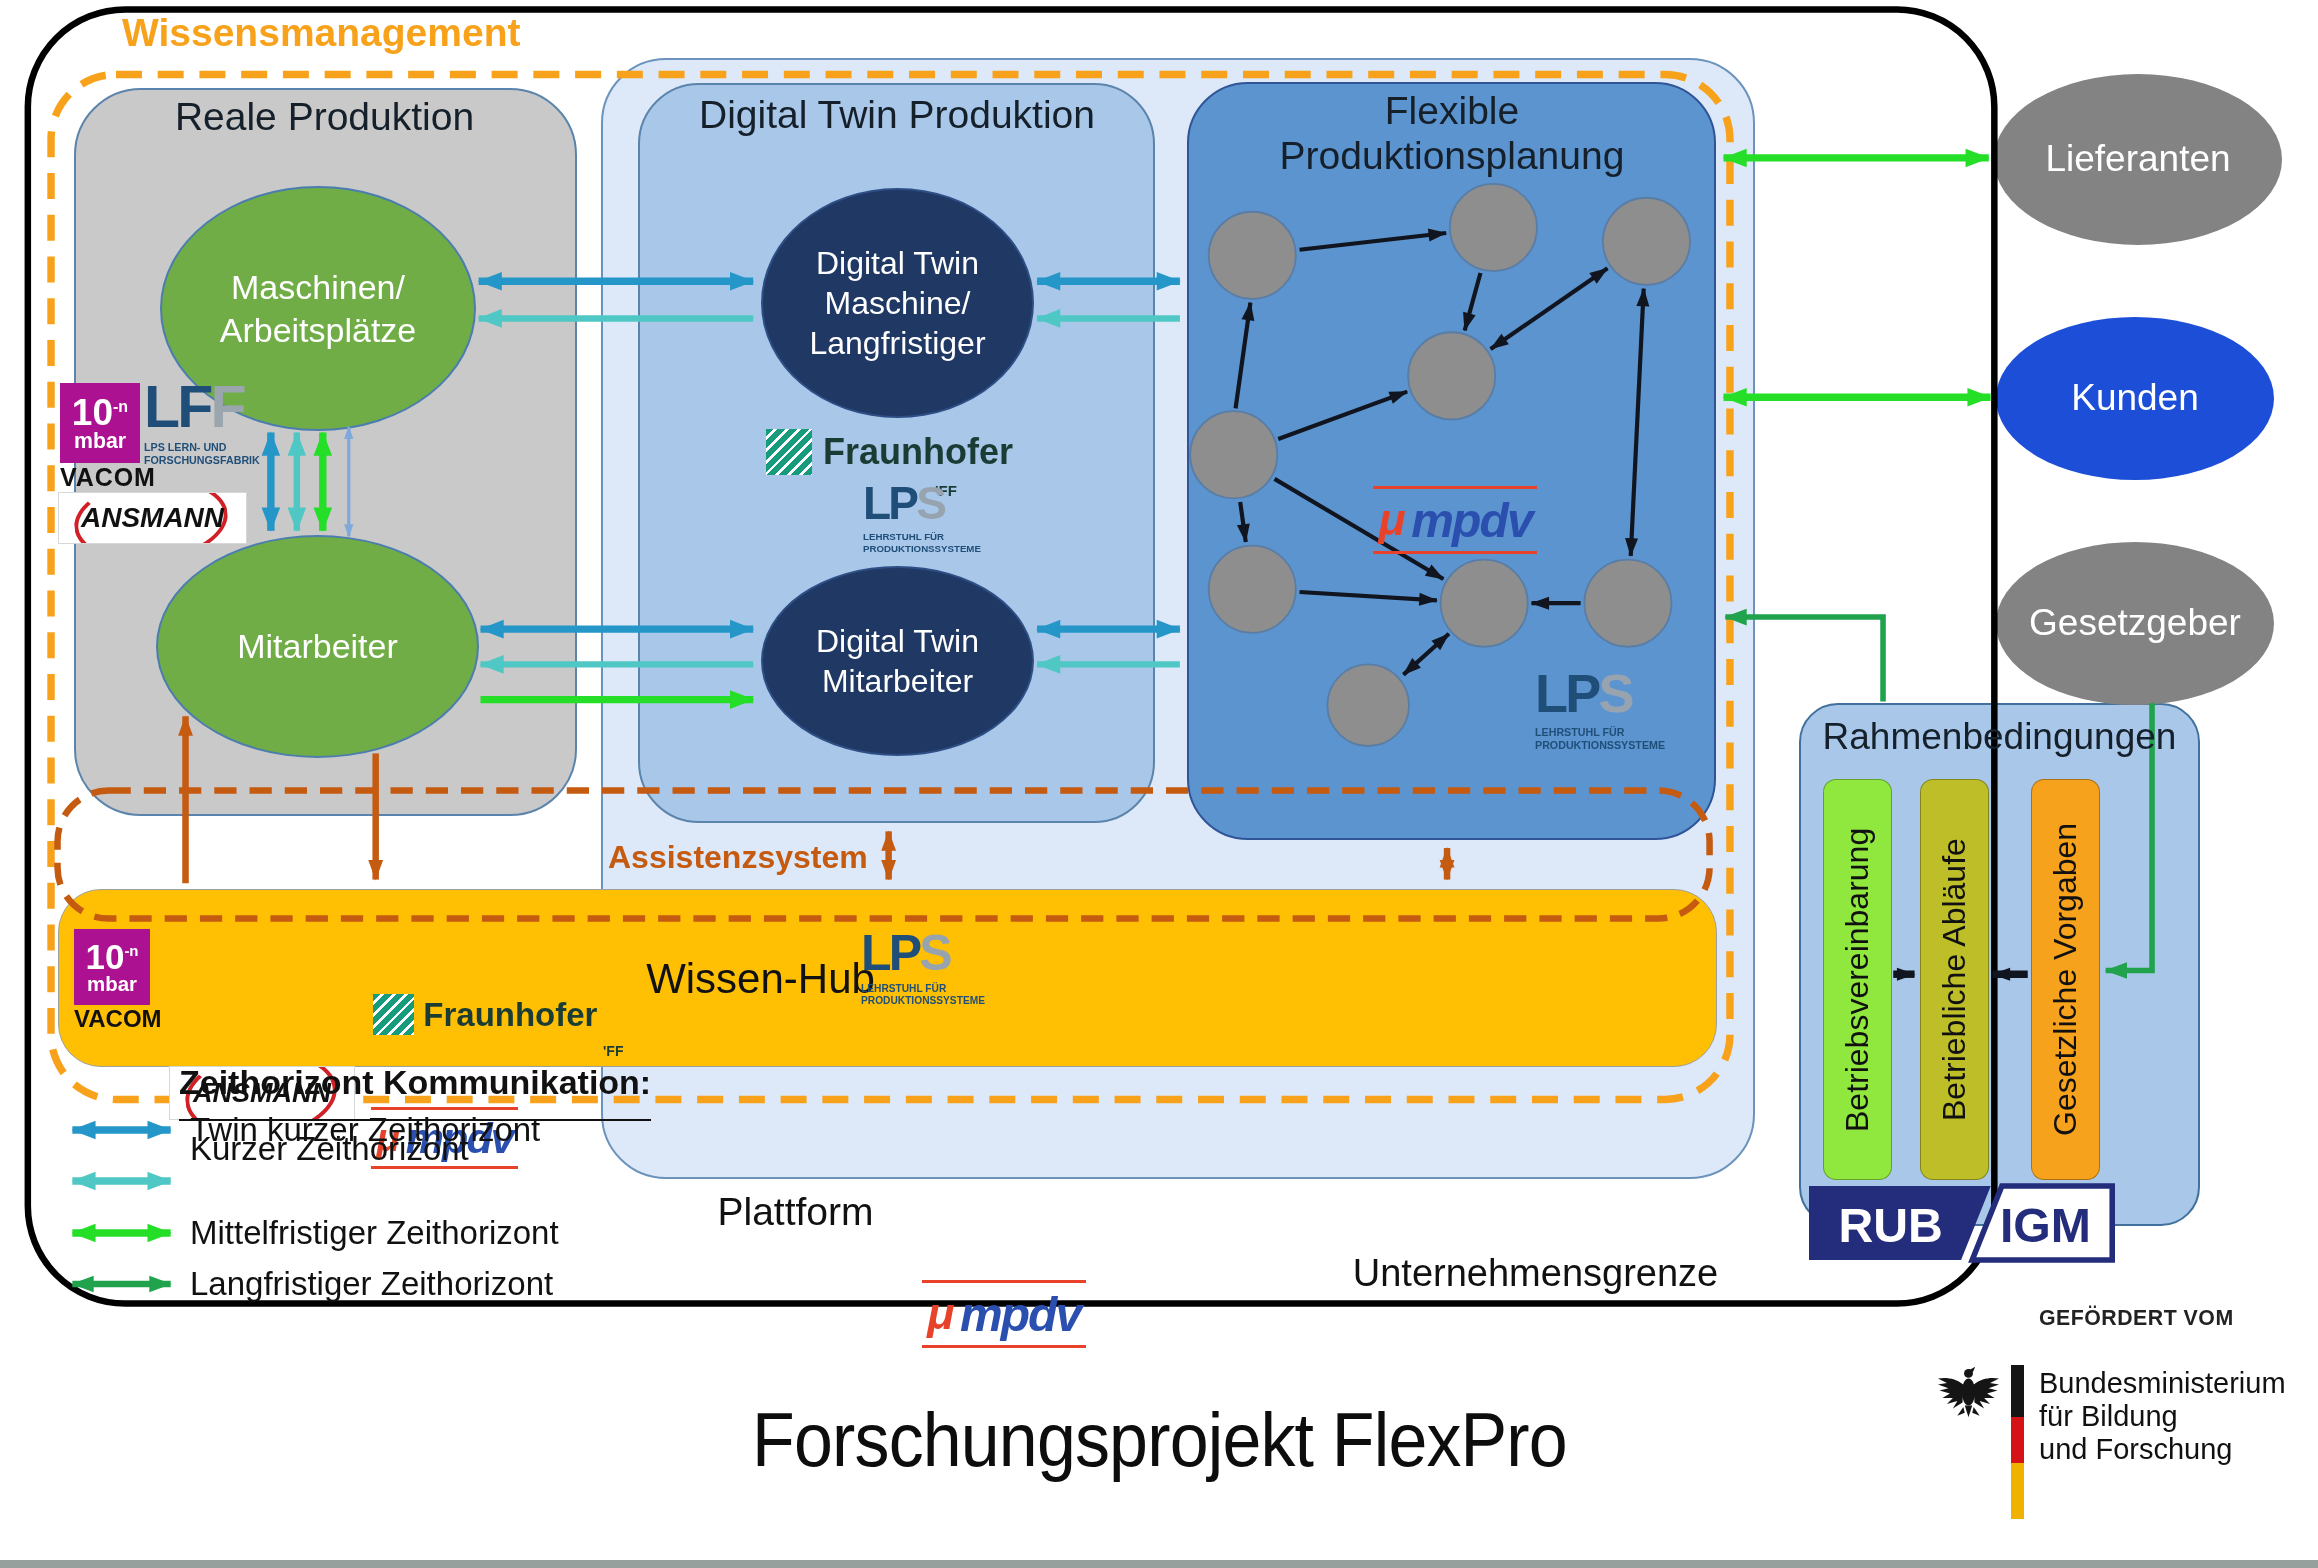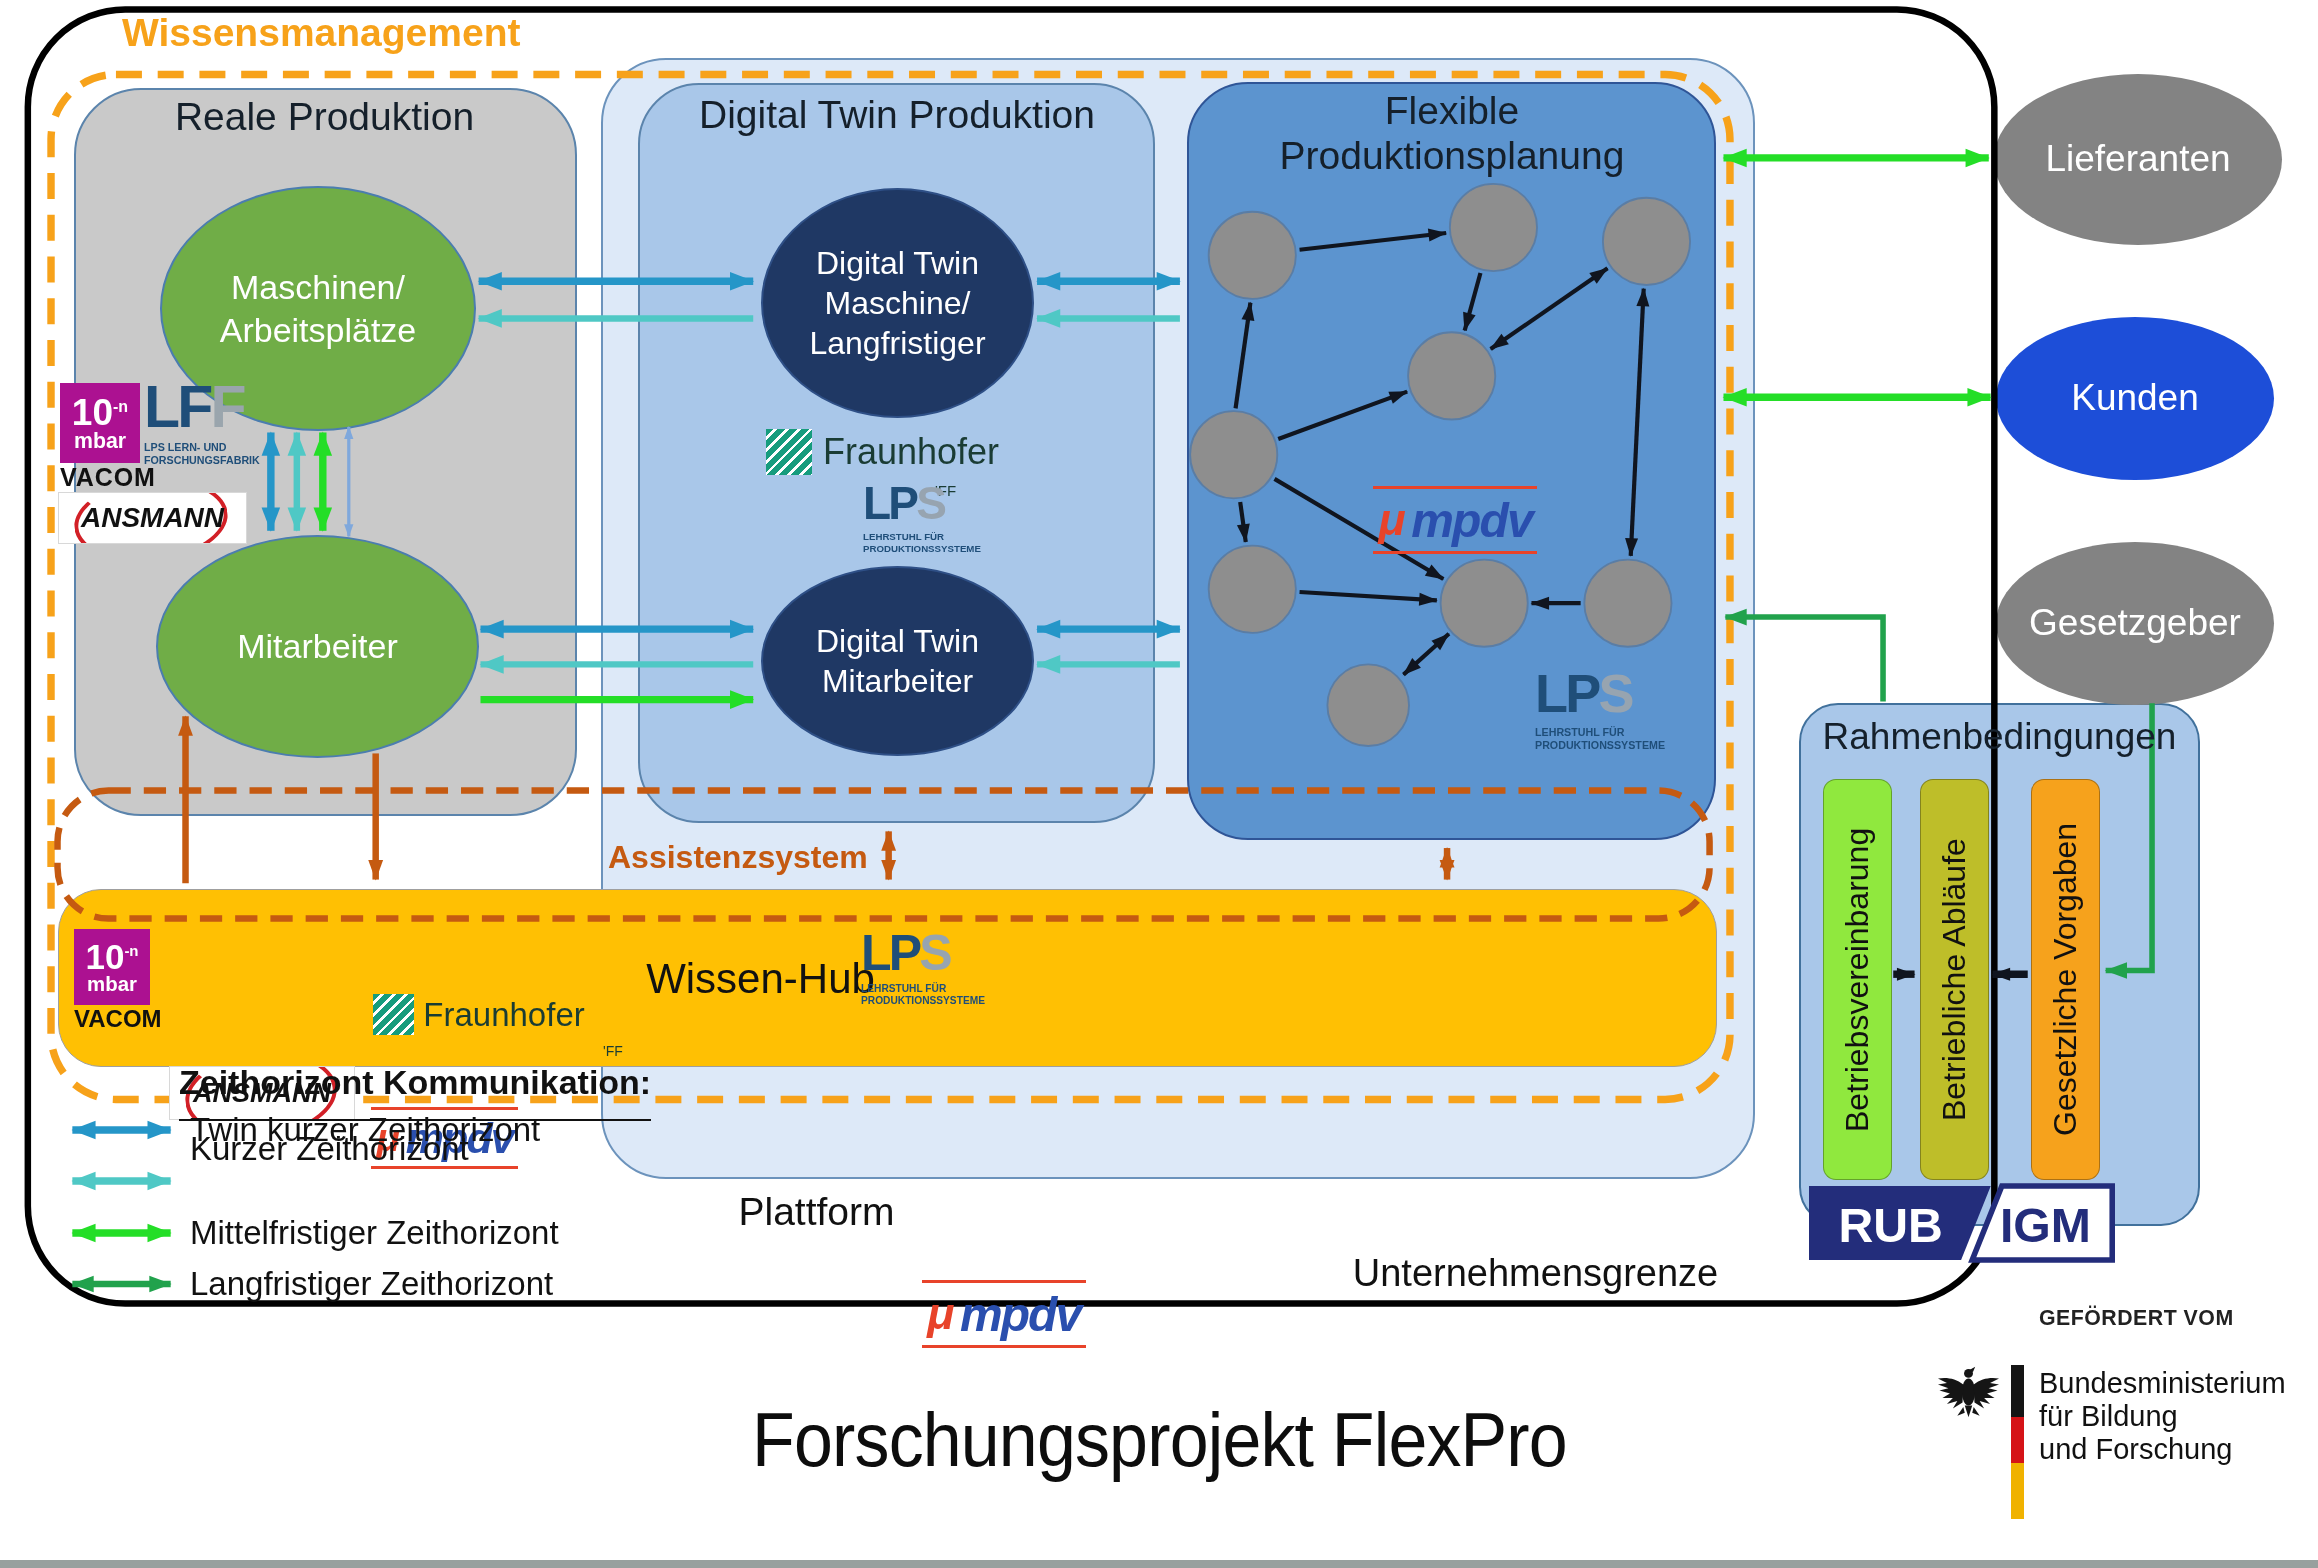--- a/index.html
+++ b/index.html
@@ -20,21 +20,21 @@
   .ansmann{background:#fff;border:0.9px solid #d8d8d8;display:flex;align-items:center;justify-content:center;
            position:relative;font-weight:bold;font-style:italic;color:#111;overflow:hidden;}
   .ansmann .swoosh{position:absolute;border:4.6px solid #D22027;border-radius:50%;
                    width:78%;height:150%;left:8%;top:-28%;border-top-color:transparent;transform:rotate(-6deg);}
   .mpdv{display:inline-flex;align-items:center;position:relative;padding:6.5px 5.6px;}
   .mpdv:before,.mpdv:after{content:"";position:absolute;left:0;right:0;height:3.2px;background:#E8432A;}
   .mpdv:before{top:0}.mpdv:after{bottom:0}
   .mpdv .mu{color:#E8432A;font-weight:900;font-style:italic;margin-right:5.6px;}
   .mpdv .word{color:#2A4FAE;font-weight:800;font-style:italic;letter-spacing:-1.9px;}
   .fh-icon{background:repeating-linear-gradient(135deg,#169C7D 0 5.6px,#ffffff 5.6px 8.3px);display:inline-block;}
-  .fh-text{font-weight:normal;color:#1A3C34;}
+  .fh-text{font-weight:bold;color:#1A3C34;}
   .lps .p1{color:#1F4E79;font-weight:800;letter-spacing:-2.8px;}
   .lps .p2{color:#97A4B0;font-weight:800;}
   .lps-sub{color:#1F4E79;font-weight:bold;line-height:1.25;}
   .lff .p1{color:#1F4E79;font-weight:800;letter-spacing:-2.8px;}
   .lff .p2{color:#9AA5AD;font-weight:800;}
   .legend-item{position:absolute;font-size:33px;color:#111;z-index:60;}
 </style>
 </head>
 <body>
 
@@ -187,21 +187,21 @@
     <line x1="78" y1="1218" x2="184" y2="1218" stroke="#2596C8" stroke-width="8" marker-start="url(#mB)" marker-end="url(#mB)"></line>
     <line x1="78" y1="1273" x2="184" y2="1273" stroke="#4FC8C5" stroke-width="8" marker-start="url(#mC)" marker-end="url(#mC)"></line>
     <line x1="78" y1="1329" x2="184" y2="1329" stroke="#24DE27" stroke-width="8" marker-start="url(#mG)" marker-end="url(#mG)"></line>
     <line x1="78" y1="1384" x2="184" y2="1384" stroke="#21A24C" stroke-width="7" marker-start="url(#mDG)" marker-end="url(#mDG)"></line>
   </svg>
 
   
   <div class="lbl" style="left:122px;top:11px;font-size:39px;font-weight:bold;color:#F7A21A;">Wissensmanagement</div>
   <div class="lbl" style="left:608px;top:839px;font-size:32px;font-weight:bold;color:#C55A11;">Assistenzsystem</div>
   <div class="lbl" style="left:640px;top:955px;width:241px;text-align:center;font-size:42px;color:#111;">Wissen-Hub</div>
-  <div class="lbl" style="left:705px;top:1190px;width:223px;text-align:center;font-size:39px;color:#111;">Plattform</div>
+  <div class="lbl" style="left:684px;top:1190px;width:223px;text-align:center;font-size:39px;color:#111;">Plattform</div>
   <div class="lbl" style="left:1336px;top:1252px;width:399px;text-align:center;font-size:38px;color:#111;">Unternehmensgrenze</div>
 
   
   <div class="lbl" style="left:60px;top:383px;text-align:center;">
     <div class="vacom-sq" style="width:80px;height:80px;">
       <div style="font-size:37px;"><span>10</span><sup style="font-size:16px;">-n</sup></div>
       <div style="font-size:21.3px;">mbar</div>
     </div>
     <div style="font-size:25px;font-weight:bold;color:#111;letter-spacing:0.9px;">VACOM</div>
   </div>

